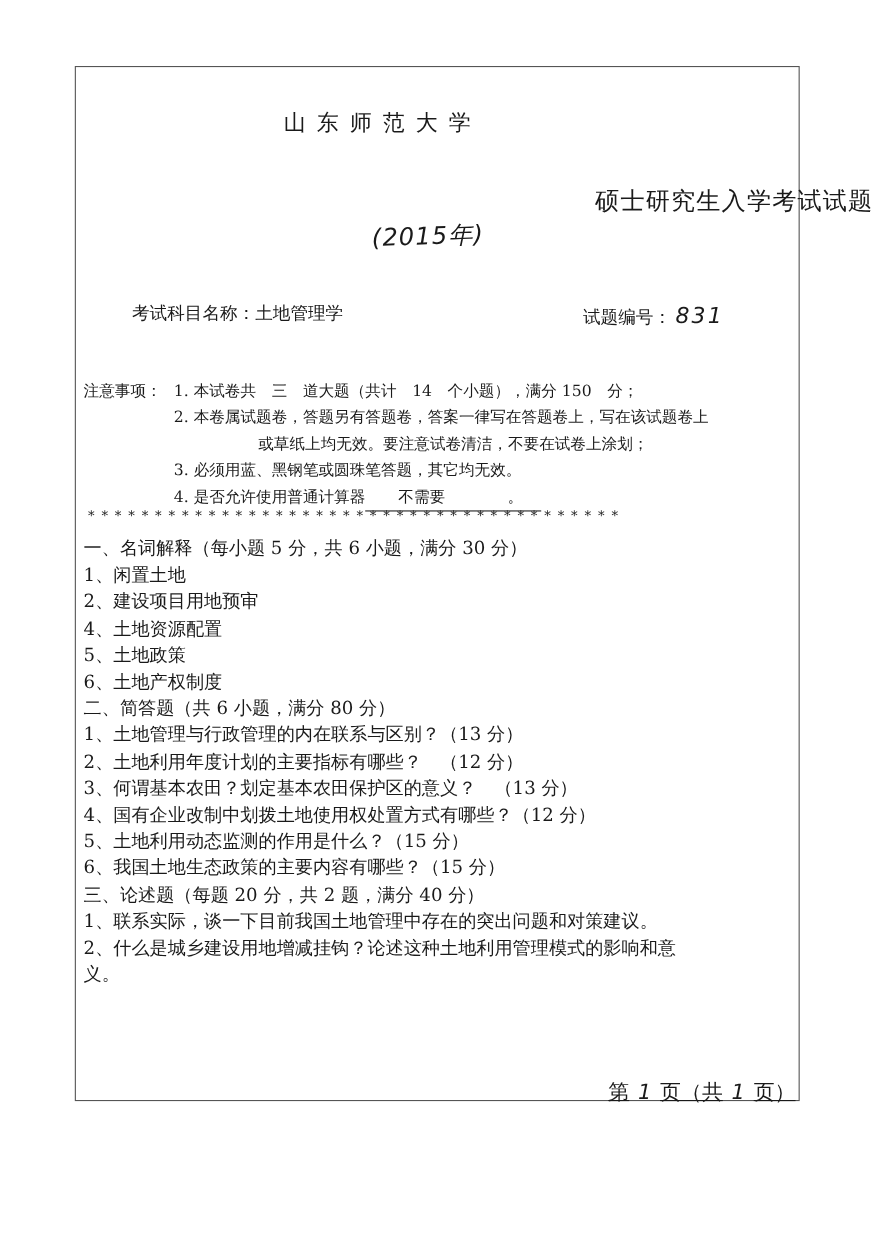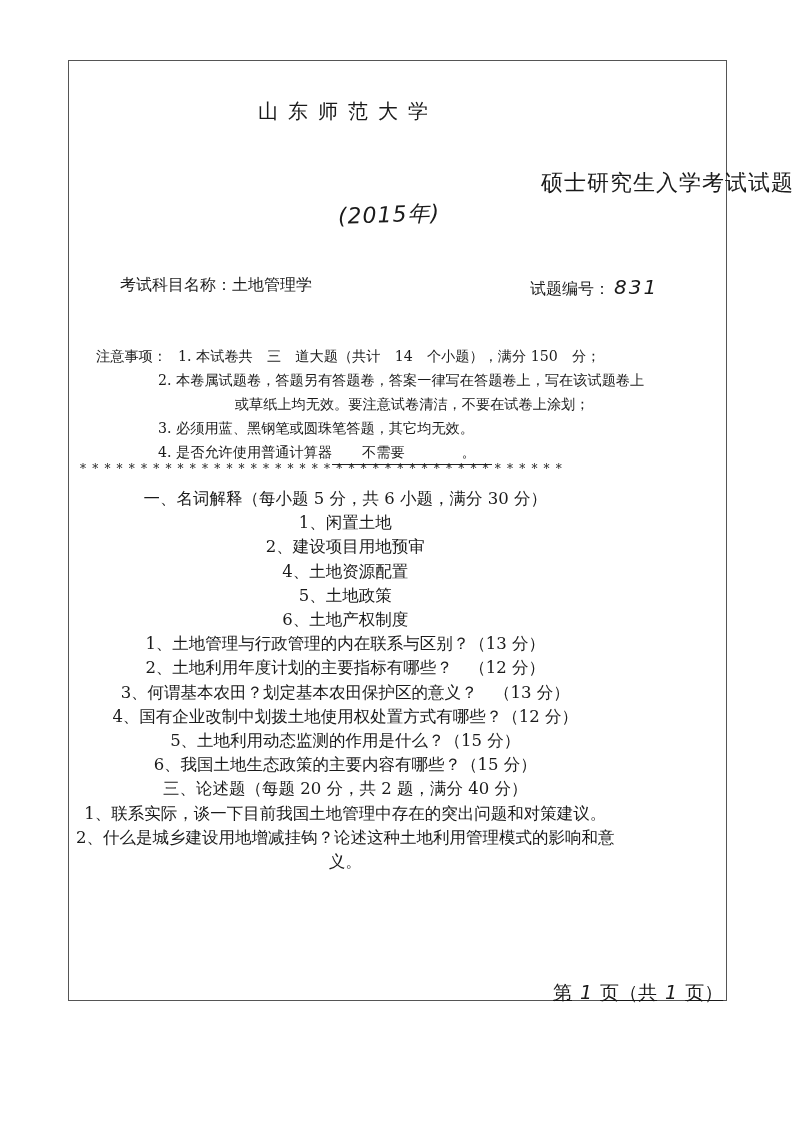--- a/index.html
+++ b/index.html
@@ -13,27 +13,27 @@
   }
   .abs { position: absolute; white-space: nowrap; }
   .univ { left: 0; width: 696px; text-align: center; top: 98px; font-size: 20px; letter-spacing: 10px; }
   .title { left: 0; width: 794px; text-align: right; top: 168px; font-size: 22px; letter-spacing: 1px; }
   .year { left: 338px; top: 200px; font-size: 22px; font-style: italic; font-family: "DejaVu Sans", sans-serif; letter-spacing: 1px; transform: rotate(-2deg); }
   .subj { left: 120px; top: 275px; font-size: 16px; }
   .code { left: 498px; top: 275px; font-size: 16px; margin-left: 32px; }
   .code .hand { font-family: "DejaVu Sans", sans-serif; font-style: italic; font-size: 20px; margin-left: 4px; letter-spacing: 2px; }
   .notes { left: 76px; top: 344px; font-size: 14.2px; line-height: 24px; }
   .notes .row { display: flex; }
-  .notes .lbl { width: 82px; flex: none; margin-left: 20px; }
+  .notes .lbl { width: 82px; flex: none; }
   .notes .ind { margin-left: 82px; }
   .notes .ind2 { margin-left: 104px; text-align: center; }
   .blank { display: inline-block; border-bottom: 1px solid #222; width: 160px; padding-left: 30px; box-sizing: border-box; }
   .stars { left: 80px; top: 462px; font-size: 12px; letter-spacing: 6.2px; }
   .body { left: 76px; top: 487px; font-size: 16.5px; line-height: 24.2px; }
-  .body div { white-space: nowrap; text-align: center; }
+  .body div { white-space: nowrap; }
   .footer { left: 553px; top: 980px; font-size: 19px; text-decoration: underline; }
   .footer .hand { font-family: "DejaVu Sans", sans-serif; font-style: italic; display: inline-block; margin: 0 8px; }
 </style>
 </head>
 <body>
 
 <div class="frame"></div>
 
 <div class="abs univ">山东师范大学</div>
 <div class="abs title">硕士研究生入学考试试题</div>
@@ -59,20 +59,21 @@
 
 <div class="abs stars">****************************************</div>
 
 <div class="abs body">
   <div>一、名词解释（每小题 5 分，共 6 小题，满分 30 分）</div>
   <div>1、闲置土地</div>
   <div>2、建设项目用地预审</div>
   <div>4、土地资源配置</div>
   <div>5、土地政策</div>
   <div>6、土地产权制度</div>
+  <div>二、简答题（共 6 小题，满分 80 分）</div>
   <div>1、土地管理与行政管理的内在联系与区别？（13 分）</div>
   <div>2、土地利用年度计划的主要指标有哪些？　（12 分）</div>
   <div>3、何谓基本农田？划定基本农田保护区的意义？　（13 分）</div>
   <div>4、国有企业改制中划拨土地使用权处置方式有哪些？（12 分）</div>
   <div>5、土地利用动态监测的作用是什么？（15 分）</div>
   <div>6、我国土地生态政策的主要内容有哪些？（15 分）</div>
   <div>三、论述题（每题 20 分，共 2 题，满分 40 分）</div>
   <div>1、联系实际，谈一下目前我国土地管理中存在的突出问题和对策建议。</div>
   <div>2、什么是城乡建设用地增减挂钩？论述这种土地利用管理模式的影响和意</div>
   <div>义。</div>

